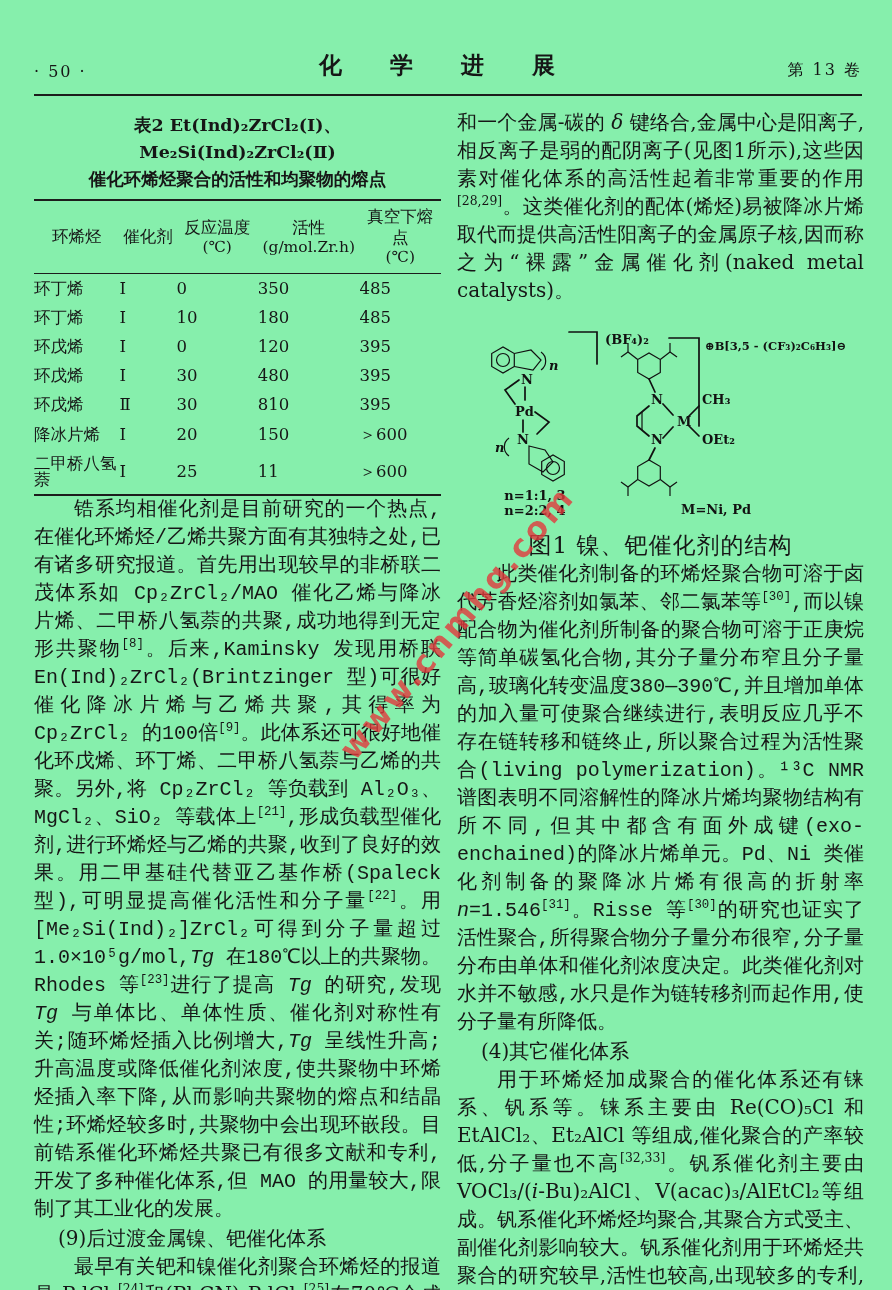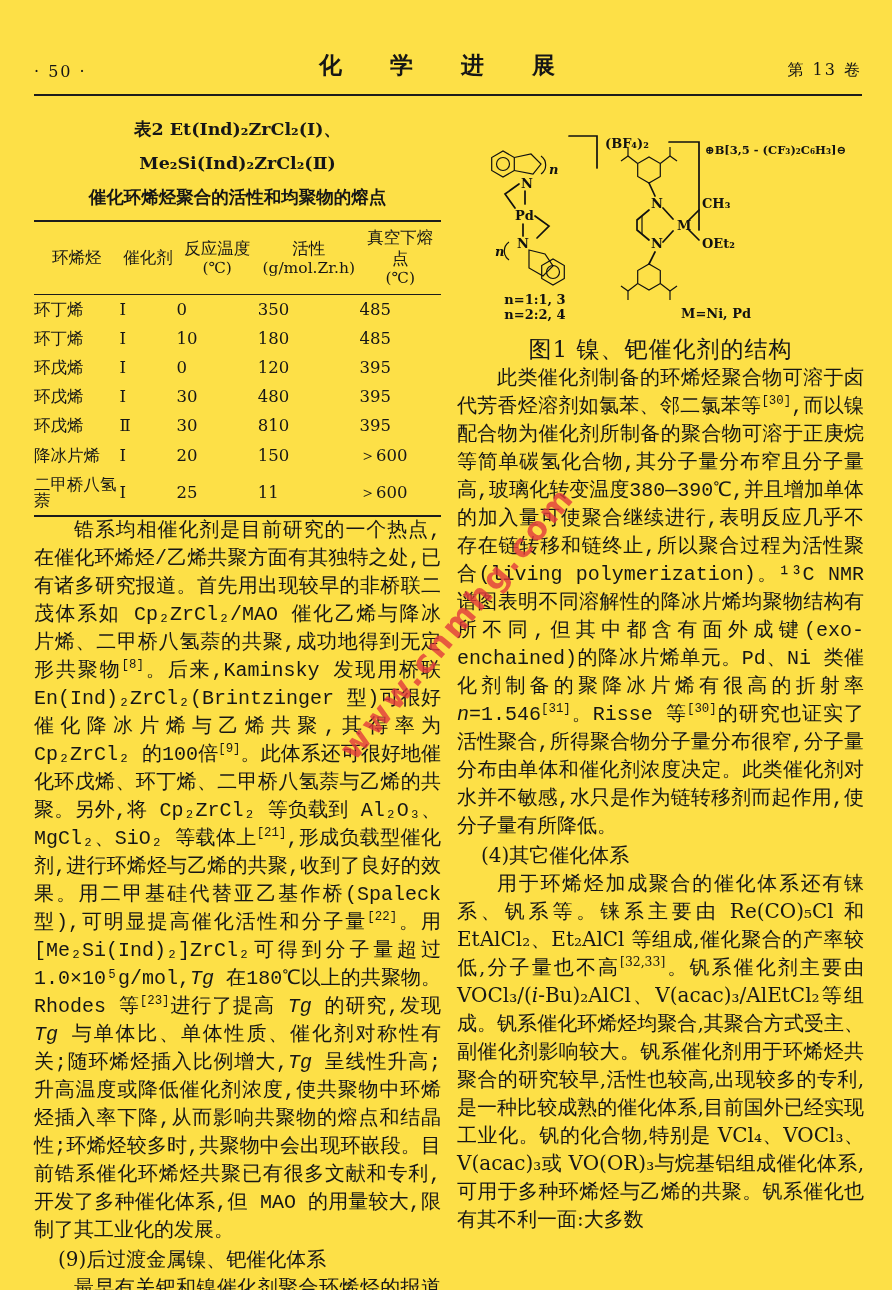--- a/index.html
+++ b/index.html
@@ -1,37 +1,37 @@
 <!DOCTYPE html>
 <html><head>
 <meta charset="utf-8">
 <style>
   html,body{margin:0;padding:0;}
   body{background:#fbfaf7;}
   .page{
     position:relative;width:892px;height:1290px;overflow:hidden;
-    background:#fde047;color:#161616;
+    background:#86efac;color:#161616;
     font-family:"DejaVu Serif","Liberation Serif",serif;
   }
   
   .header{
     position:absolute;top:50px;left:34px;right:30px;
     display:flex;justify-content:space-between;align-items:flex-end;
     border-bottom:2.5px solid #1c1c1c;padding-bottom:13px;
   }
   .page-num,.volume{font-size:16px;letter-spacing:2px;}
   .journal{font-size:23px;font-weight:600;letter-spacing:20px;padding-left:20px;text-align:right;}
   
   .columns{
     position:absolute;top:108px;left:34px;right:28px;bottom:0;
     display:flex;gap:16px;
   }
   .col{flex:1;min-width:0;}
   
-  .tbl-caption{font-weight:bold;font-size:17.5px;text-align:center;line-height:34px;margin:4px 2px 6px 2px;}
+  .tbl-caption{font-weight:bold;font-size:17.5px;text-align:center;line-height:27px;margin:4px 2px 6px 2px;}
   table.data{width:100%;border-collapse:collapse;font-size:16.5px;
     border-top:2.5px solid #1c1c1c;border-bottom:2.5px solid #1c1c1c;}
   table.data th{font-weight:normal;border-bottom:1.6px solid #1c1c1c;padding:5px 0 6px 0;vertical-align:middle;}
   table.data th .l1{line-height:21px;}
   table.data th .l2{line-height:19px;font-size:15.5px;}
   table.data td{text-align:left;padding:6.6px 0;line-height:16px;}
   
   p.body{font-size:20px;line-height:28px;text-align:justify;margin:0;
     text-justify:inter-ideograph;}
   p.indent{text-indent:2em;}
@@ -162,20 +162,21 @@
         </tbody>
       </table>
 
       <p class="body indent gap-top"><span>锆系均相催化剂是目前研究的一个热点,在催化环烯烃/乙烯共聚方面有其独特之处,已有诸多研究报道。首先用出现较早的非桥联二茂体系如 Cp₂ZrCl₂/MAO 催化乙烯与降冰片烯、二甲桥八氢萘的共聚,成功地得到无定形共聚物</span><span class="rs">[8]</span><span>。后来,Kaminsky 发现用桥联 En(Ind)₂ZrCl₂(Brintzinger 型)可很好催化降冰片烯与乙烯共聚,其得率为 Cp₂ZrCl₂ 的100倍</span><span class="rs">[9]</span><span>。此体系还可很好地催化环戊烯、环丁烯、二甲桥八氢萘与乙烯的共聚。另外,将 Cp₂ZrCl₂ 等负载到 Al₂O₃、MgCl₂、SiO₂ 等载体上</span><span class="rs">[21]</span><span>,形成负载型催化剂,进行环烯烃与乙烯的共聚,收到了良好的效果。用二甲基硅代替亚乙基作桥(Spaleck 型),可明显提高催化活性和分子量</span><span class="rs">[22]</span><span>。用[Me₂Si(Ind)₂]ZrCl₂可得到分子量超过1.0×10⁵g/mol,</span><span class="ri">Tg</span><span> 在180℃以上的共聚物。Rhodes 等</span><span class="rs">[23]</span><span>进行了提高 </span><span class="ri">Tg</span><span> 的研究,发现 </span><span class="ri">Tg</span><span> 与单体比、单体性质、催化剂对称性有关;随环烯烃插入比例增大,</span><span class="ri">Tg</span><span> 呈线性升高;升高温度或降低催化剂浓度,使共聚物中环烯烃插入率下降,从而影响共聚物的熔点和结晶性;环烯烃较多时,共聚物中会出现环嵌段。目前锆系催化环烯烃共聚已有很多文献和专利,开发了多种催化体系,但 MAO 的用量较大,限制了其工业化的发展。</span></p>
       <p class="body head-indent">(9)后过渡金属镍、钯催化体系</p>
       <p class="body indent"><span>最早有关钯和镍催化剂聚合环烯烃的报道是 PdCl₂</span><span class="rs">[24]</span><span>和(PhCN)₂PdCl₂</span><span class="rs">[25]</span><span>在70℃合成环烯烃的低聚体。最近几年研究集中在[Pd(RCN)₄][BF₄]催化体系上</span></p>
     </div>
 
     <div class="col">
 
+      <p class="body"><span>和一个金属-碳的 </span><span class="ri">δ</span><span> 键络合,金属中心是阳离子,相反离子是弱的配阴离子(见图1所示),这些因素对催化体系的高活性起着非常重要的作用</span><span class="rs">[28,29]</span><span>。这类催化剂的配体(烯烃)易被降冰片烯取代而提供高活性阳离子的金属原子核,因而称之为“裸露”金属催化剂(naked metal catalysts)。</span></p>
 
       <figure>
         <svg width="409" height="196" viewBox="0 0 409 196">
 
           <g>
 
             <path class="bond" d="M112,8 L140,8 L140,40"></path>
             <text class="lbl" x="148" y="20">(BF₄)₂</text>
 
             <polygon class="thin" points="57.3,42.5 46,49 34.7,42.5 34.7,29.5 46,23 57.3,29.5"></polygon>

